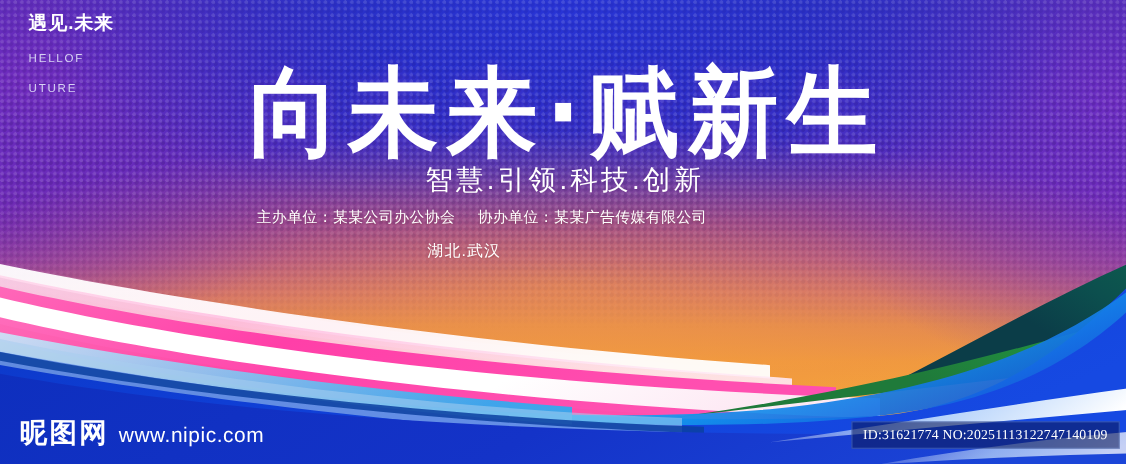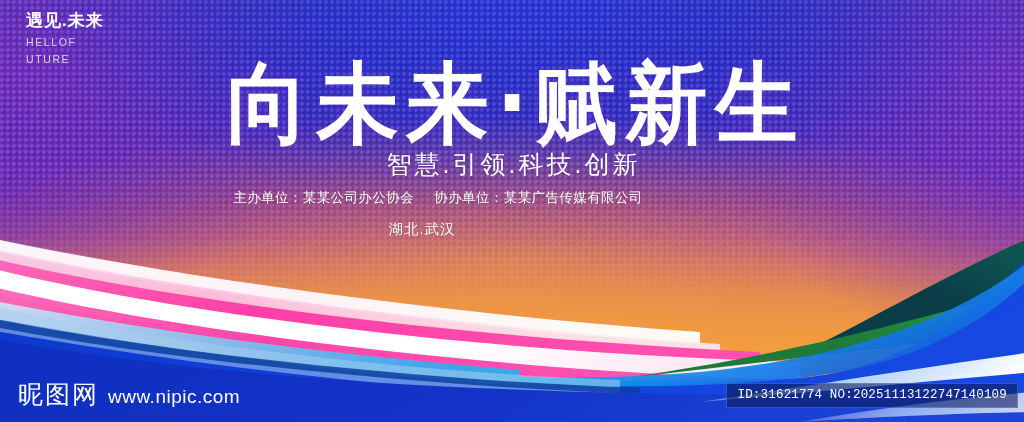--- a/index.html
+++ b/index.html
@@ -114,21 +114,21 @@
     color: #ffffff;
     letter-spacing: 1px;
     line-height: 22px;
     white-space: nowrap;
   }
   .logo-en {
     font-size: 10.5px;
     color: #d7d2f4;
     letter-spacing: 1.6px;
     line-height: 14px;
-    margin-top: 3px;
+    margin-top: 14px;
   }
 
   
   .headline {
     position: absolute;
     left: 0;
     top: 52px;
     width: 1024px;
     text-align: center;
     font-size: 82px;
@@ -194,21 +194,21 @@
   .watermark {
     position: absolute;
     left: 18px;
     bottom: 12px;
     display: flex;
     align-items: baseline;
     gap: 9px;
   }
   .wm-cn {
     font-size: 25px;
-    font-weight: normal;
+    font-weight: bold;
     color: #ffffff;
     letter-spacing: 2px;
     line-height: 28px;
   }
   .wm-url {
     font-size: 19px;
     color: #ffffff;
     letter-spacing: 0.5px;
     line-height: 26px;
     font-family: Liberation Sans, sans-serif;
@@ -220,21 +220,21 @@
     right: 6px;
     bottom: 14px;
     padding: 3px 10px 4px 10px;
     background: rgba(10,24,90,0.58);
     border: 1px solid rgba(150,190,255,0.30);
     color: #ffffff;
     font-size: 12.5px;
     line-height: 16px;
     letter-spacing: 0.2px;
     white-space: nowrap;
-    font-family: Liberation Mono, monospace;
+    font-family: Liberation Serif, serif;
   }
 </style>
 </head>
 <body>
 
 <div id="poster">
 
   <div class="bg-base"></div>
   <div class="bg-left-purple"></div>
   <div class="bg-right-purple"></div>

